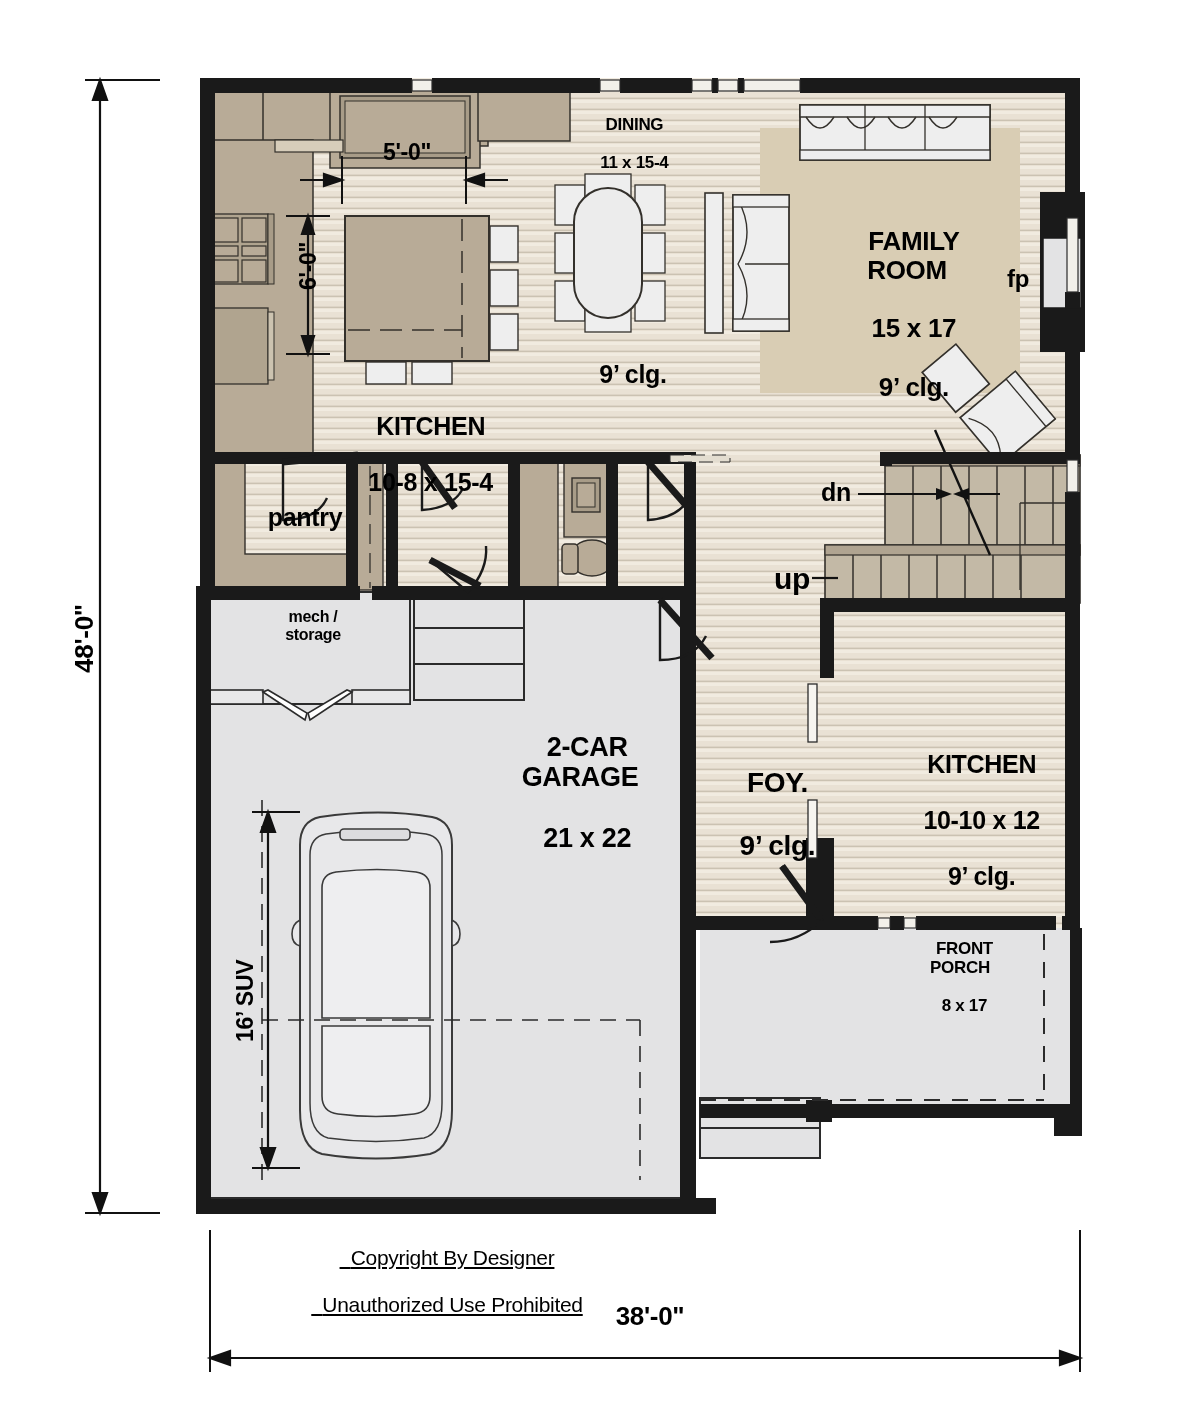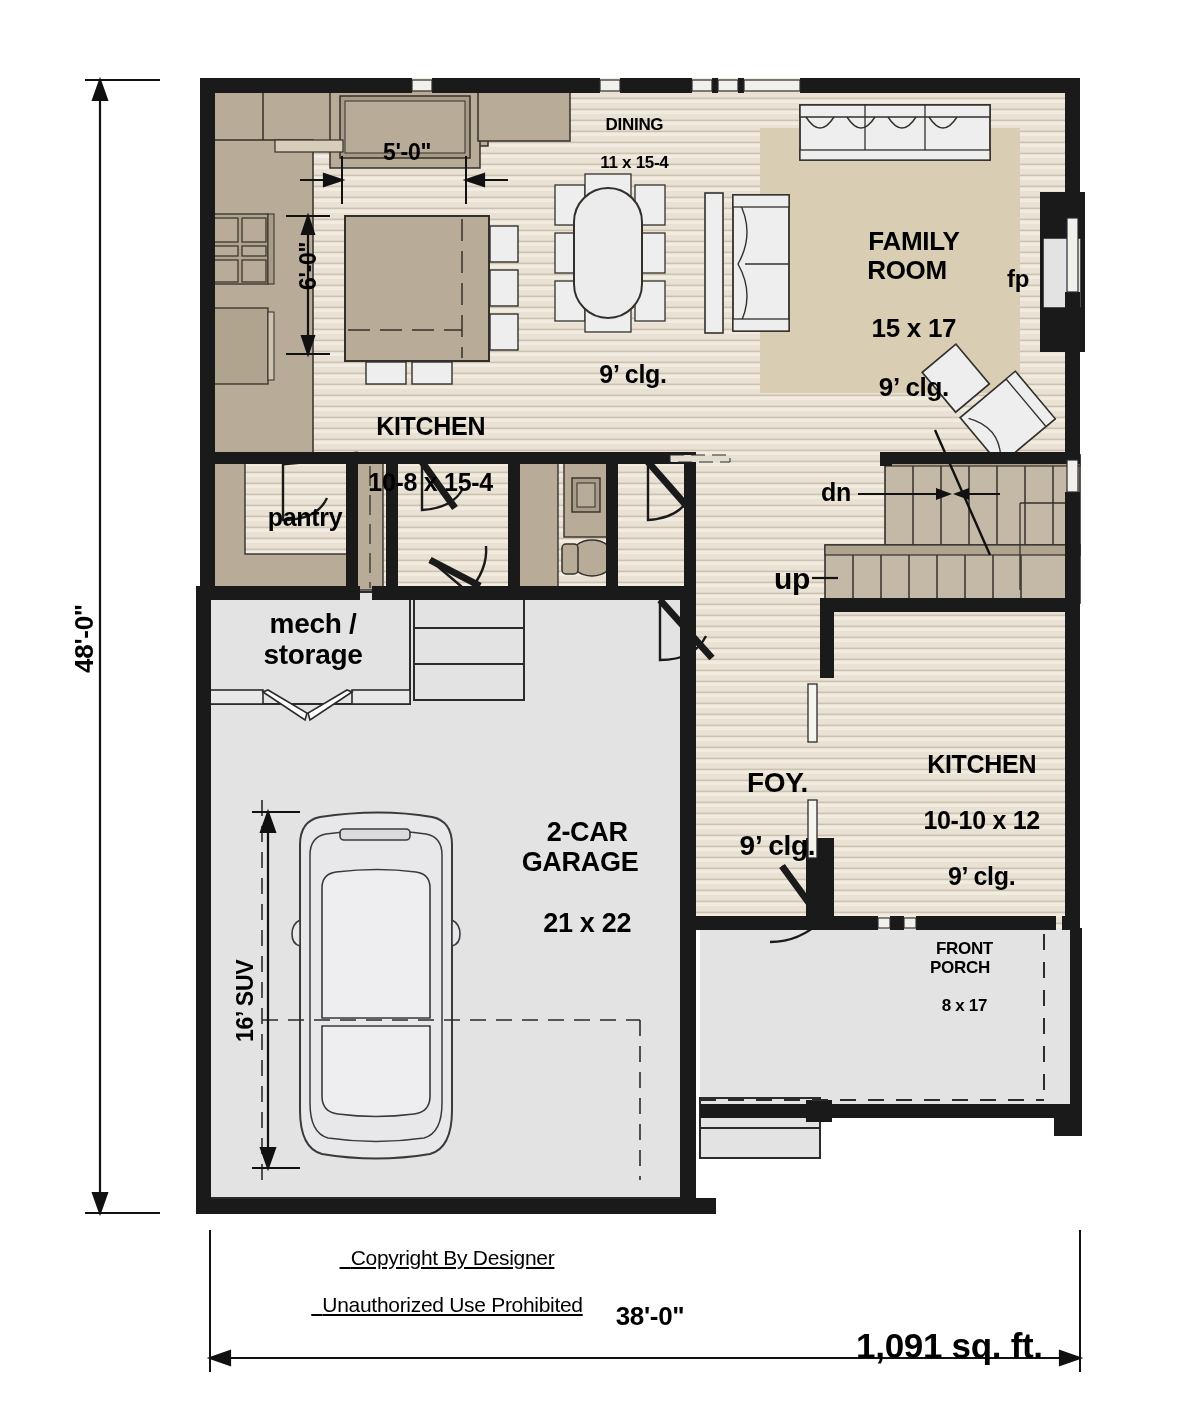--- a/index.html
+++ b/index.html
@@ -348,35 +348,35 @@
   <span>KITCHEN</span><br>
   <span>10-10 x 12</span><br>
   <span>9’ clg.</span>
 </div>
 
 <div class="lbl" style="left:700px;top:736px;width:140px;font-size:28px;">
   <span>FOY.</span><br>
   <span>9’ clg.</span>
 </div>
 
-<div class="lbl" style="left:470px;top:787px;width:220px;font-size:27px;">
+<div class="lbl" style="left:470px;top:702px;width:220px;font-size:27px;">
   <span style="white-space:pre-line">2-CAR
 GARAGE</span><br>
   <span>21 x 22</span>
 </div>
 
 <div class="lbl" style="left:860px;top:920px;width:200px;font-size:17px;">
   <span style="white-space:pre-line">FRONT
 PORCH</span><br>
   <span>8 x 17</span>
 </div>
 
 <div class="lbl" style="left:240px;top:503px;width:130px;font-size:25px;">pantry</div>
 
-<div class="lbl" style="left:228px;top:608px;width:170px;font-size:28px;white-space:pre-line;">mech /
+<div class="lbl" style="left:228px;top:608px;width:170px;font-size:16px;white-space:pre-line;">mech /
 storage</div>
 
 <div class="lbl" style="left:998px;top:255px;width:40px;font-size:24px;margin-top:11px;">fp</div>
 
 <div class="lbl" style="left:806px;top:478px;width:60px;font-size:25px;">dn</div>
 
 <div class="lbl" style="left:762px;top:562px;width:60px;font-size:30px;">up</div>
 
 <div class="lbl" style="left:332px;top:140px;width:150px;font-size:23px;">5'-0"</div>
 
@@ -391,14 +391,13 @@
 
 <div class="lbl" style="left:570px;top:1302px;width:160px;font-size:26px;">38'-0"</div>
 
 <div class="lbl" style="left:282px;top:1222px;width:330px;font-size:21px;font-weight:normal;text-decoration:underline;">
   <span>Copyright By Designer</span><br>
   <span>Unauthorized Use Prohibited</span>
 </div>
 
 <div class="lbl" style="left:790px;top:1208px;width:300px;font-size:35px;">
   <br>
-  <span>1,091 sq. ft.</span>
 </div>
 
 </body></html>

